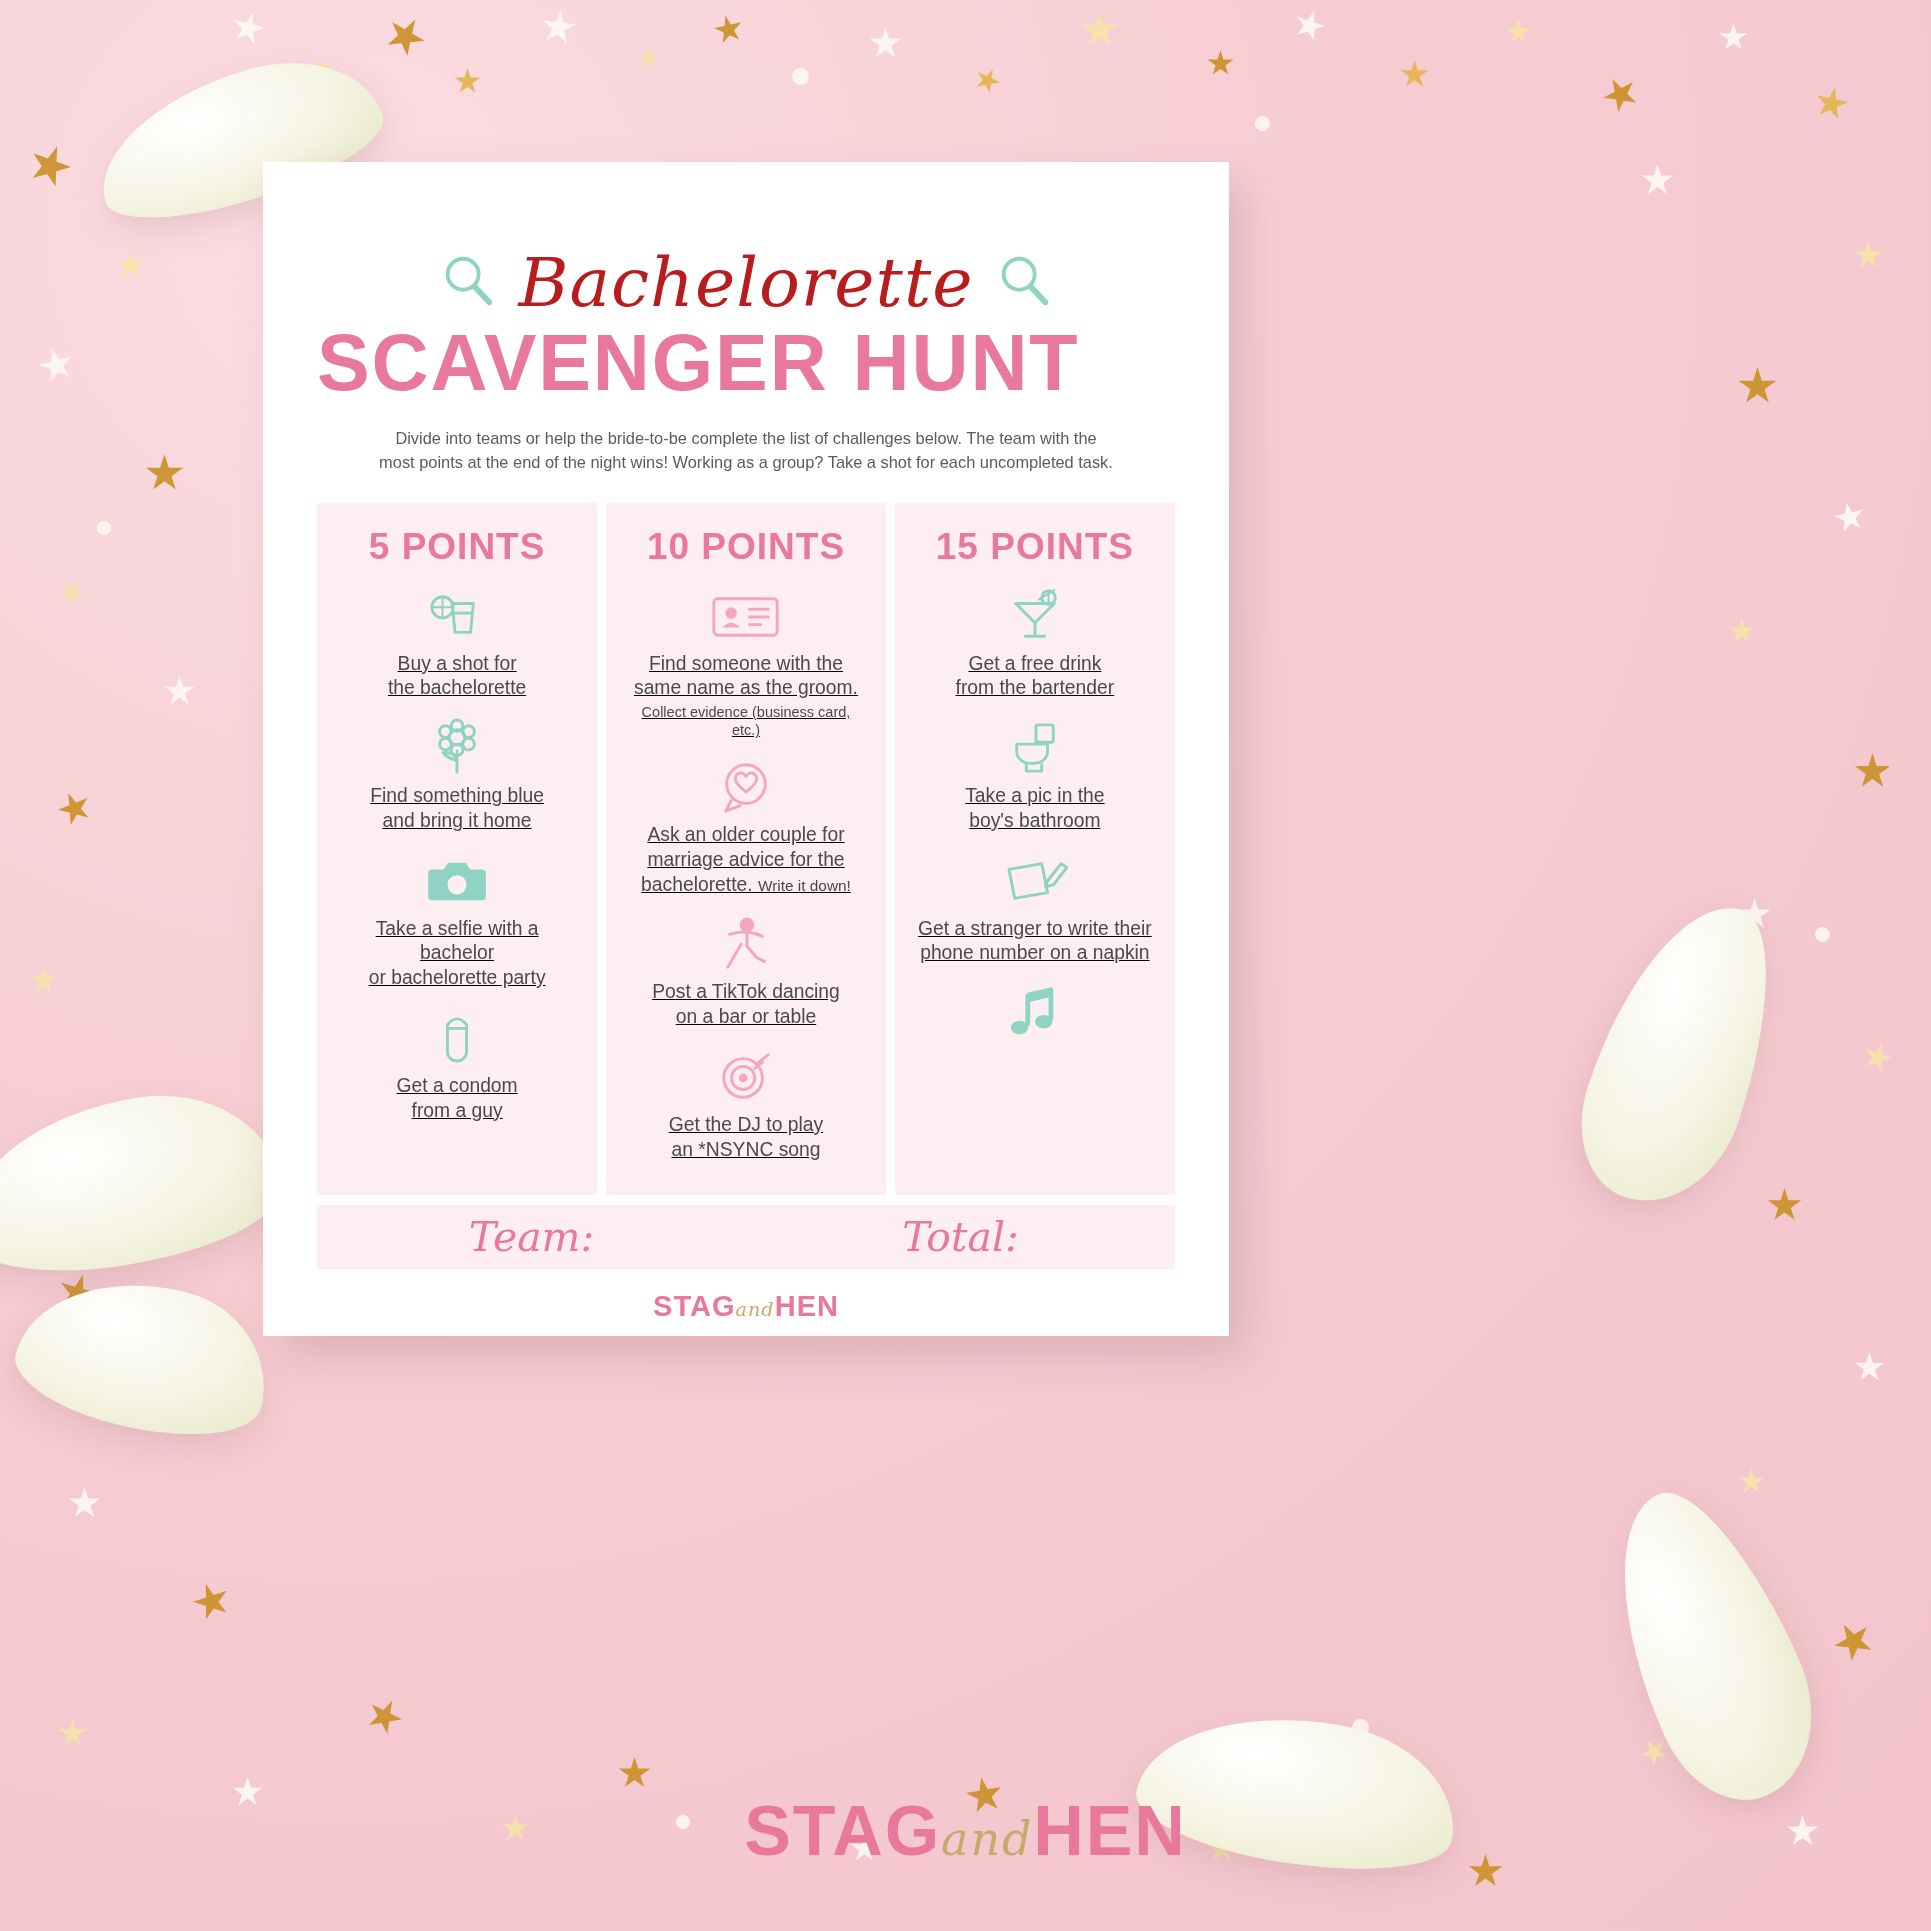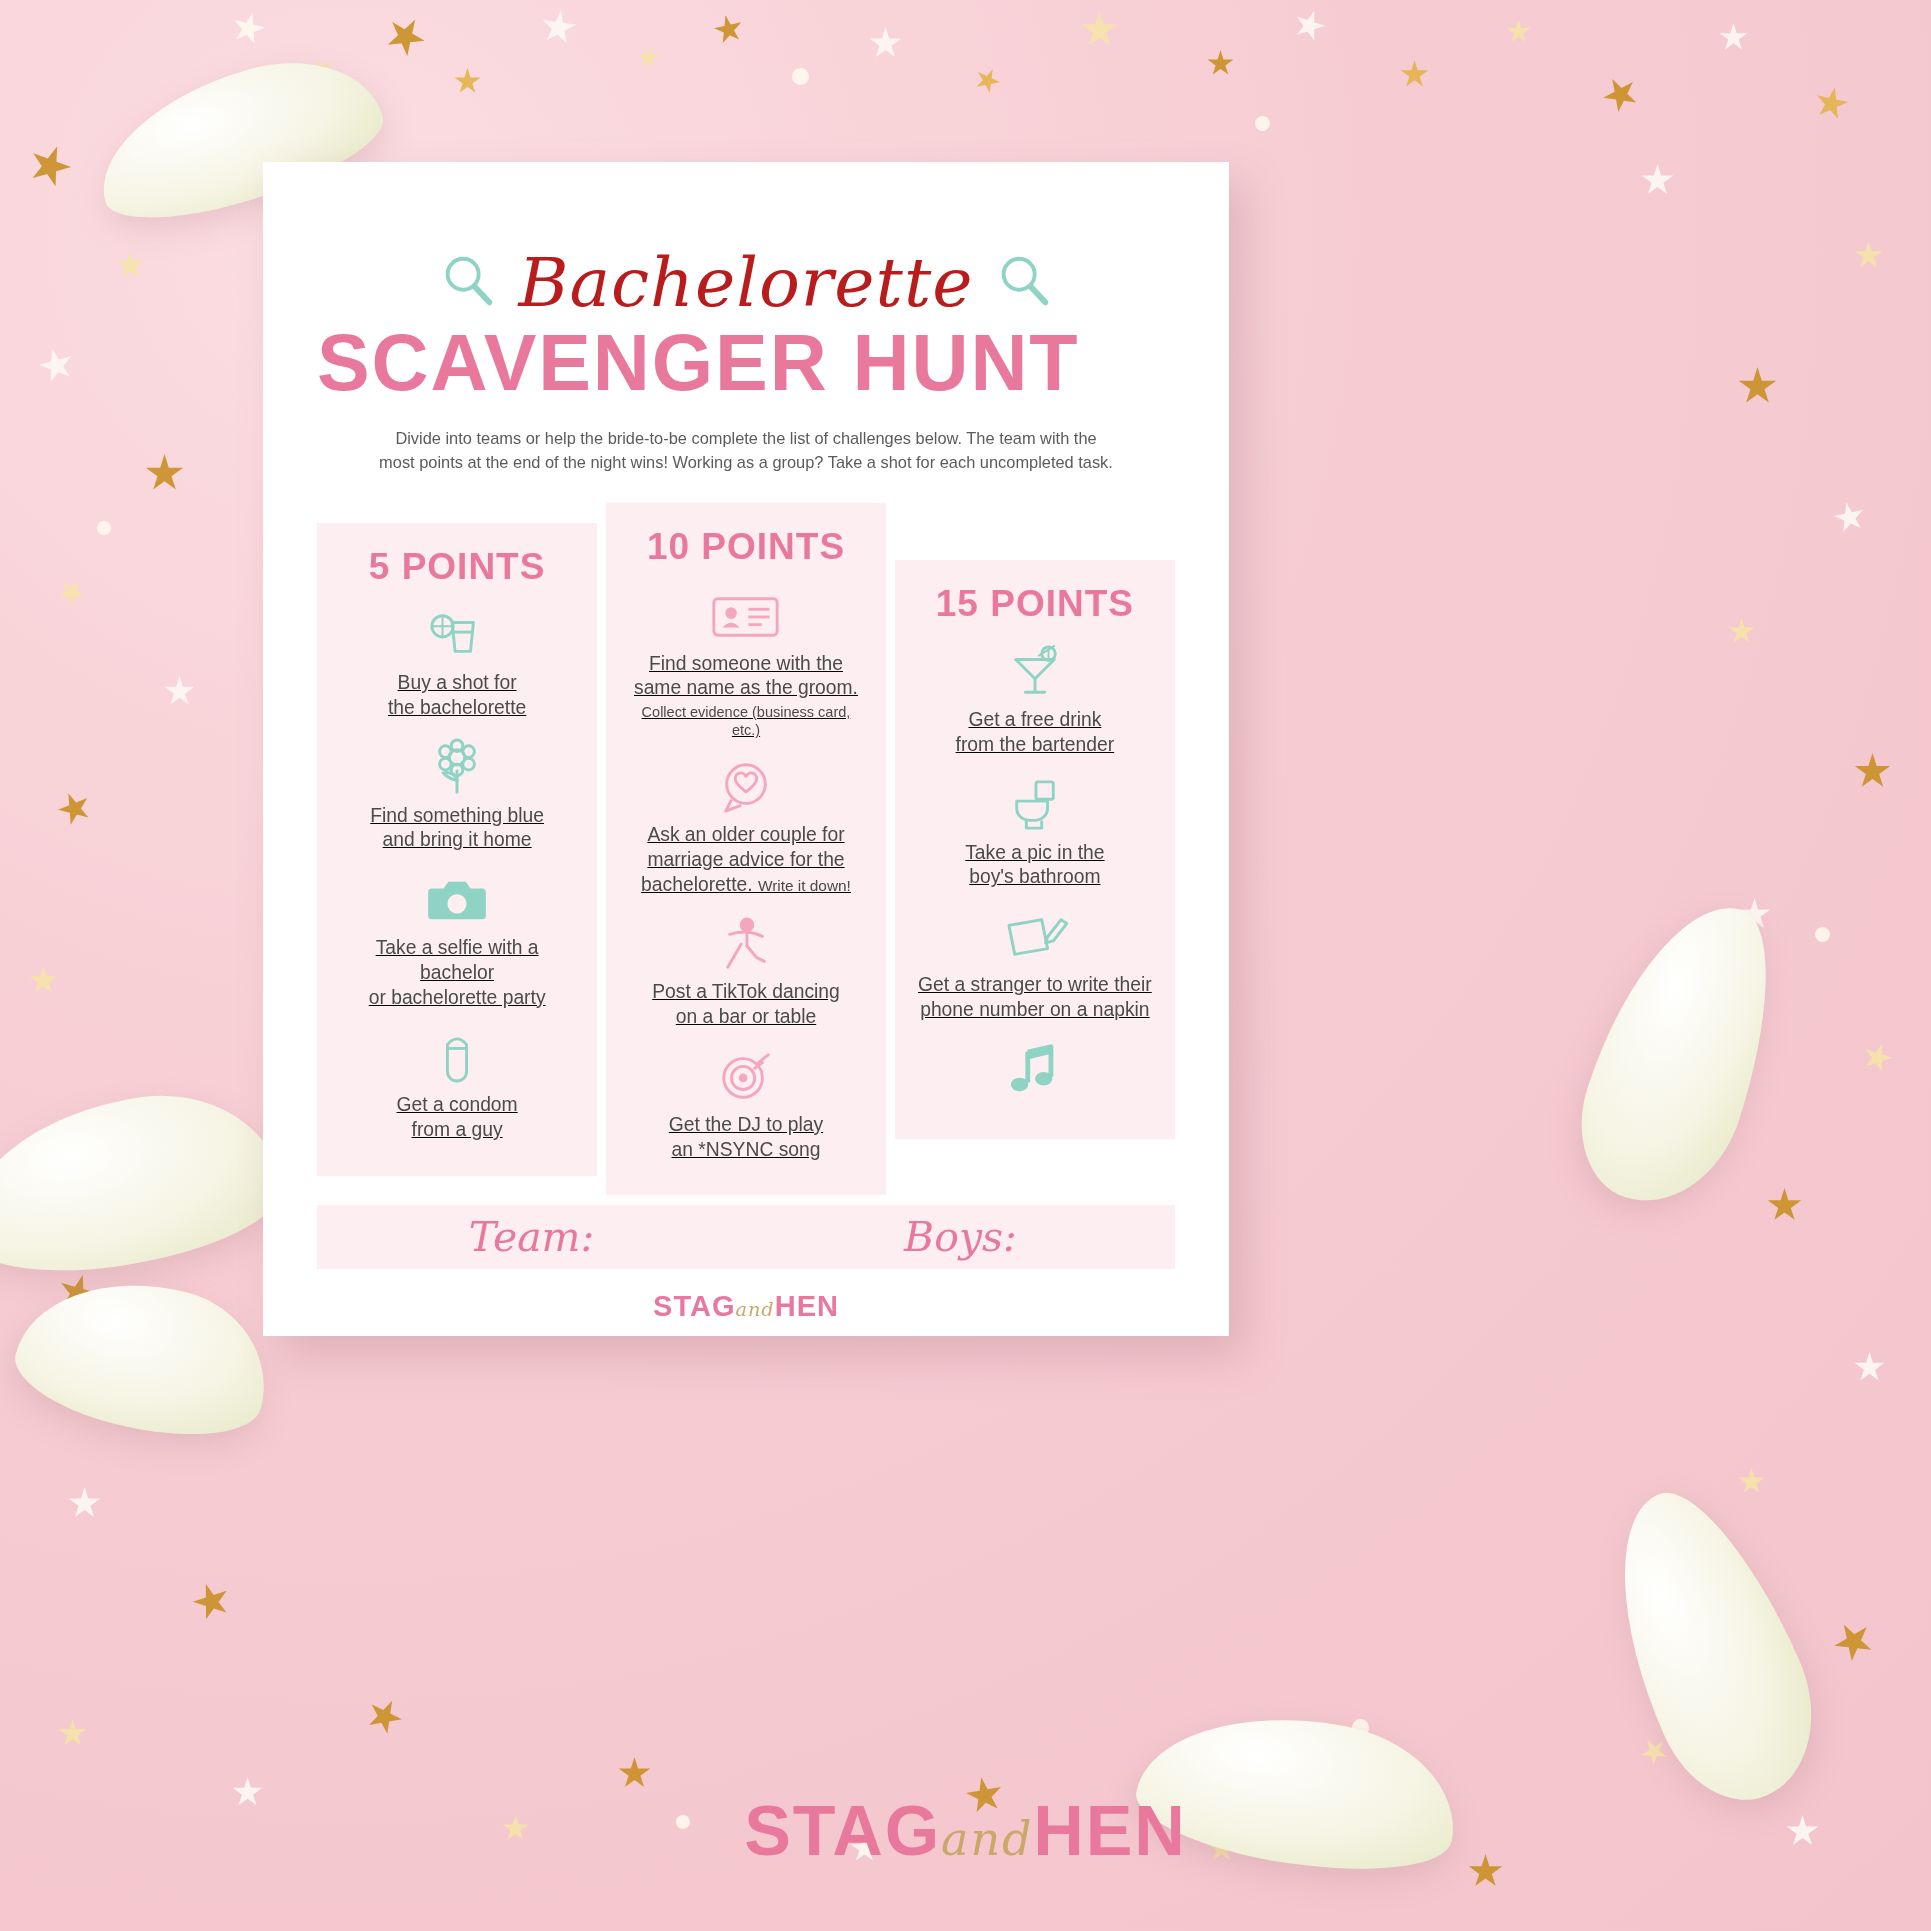--- a/index.html
+++ b/index.html
@@ -102,21 +102,20 @@
     color: #5b5b5b;
     font-family: "Liberation Sans", sans-serif;
   }
 
   
   .columns {
     display: flex;
     gap: 8.7px;
     margin-top: 29px;
     padding: 0 0 0 0;
-    align-items: center;
   }
   .col {
     flex: 1;
     background: #fdeef1;
     padding: 23px 17.4px 33px 17.4px;
     box-sizing: border-box;
   }
   .col-title {
     text-align: center;
     font-weight: 700;
@@ -466,21 +465,21 @@
               <ellipse cx="12" cy="44" rx="9" ry="7"></ellipse>
               <ellipse cx="37" cy="38" rx="9" ry="7"></ellipse>
             </svg>
           </div>
         </div>
       </div>
     </div>
 
     <div class="score-row">
       <div class="score-field">Team:</div>
-      <div class="score-field">Boys:</div>
+      <div class="score-field">Total:</div>
     </div>
 
     <div class="brand-row">
       <span class="brand-small">
         <span>STAG</span><span class="and">and</span><span>HEN</span>
       </span>
     </div>
 
   </div>
 </div>

